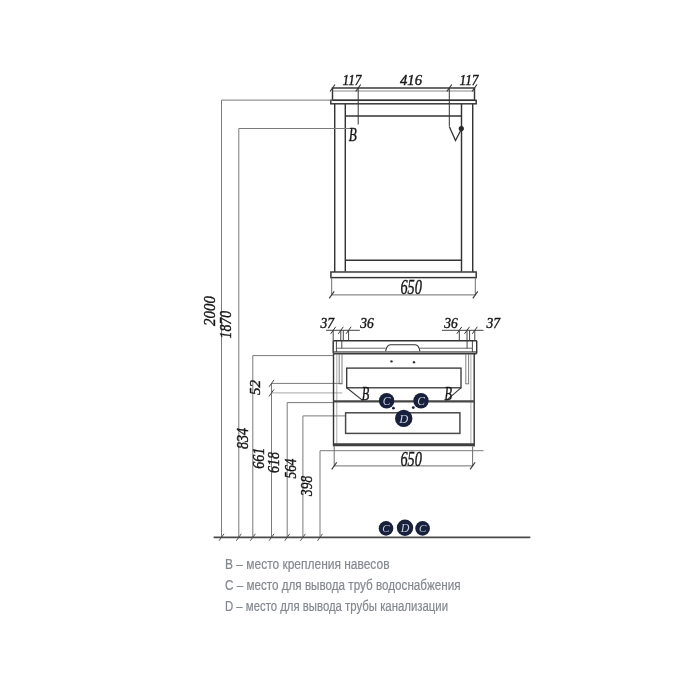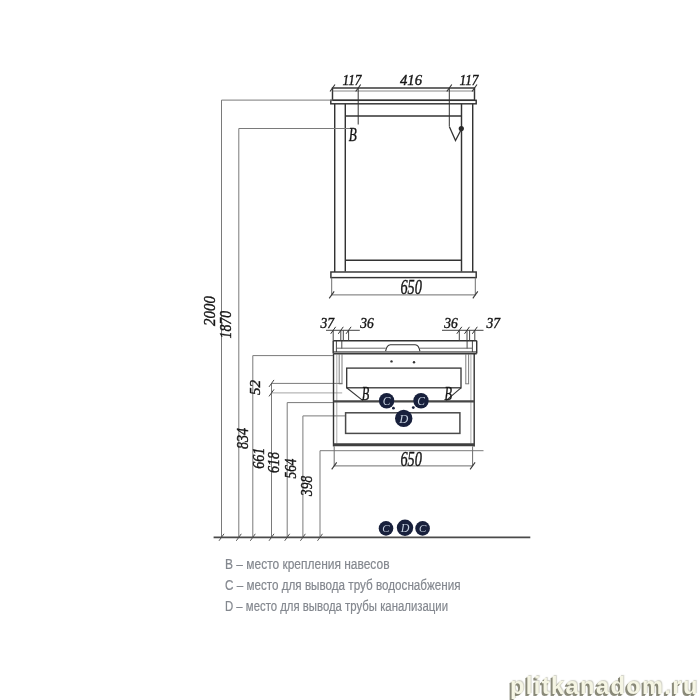--- a/index.html
+++ b/index.html
@@ -210,14 +210,13 @@
       <text x="422.6" y="532.3" font-size="11">C</text>
     </g>
   </g>
 
   <g class="leg" font-size="14">
     <text x="225" y="568.5" textLength="164.5" lengthAdjust="spacingAndGlyphs">B – место крепления навесов</text>
     <text x="225" y="590.3" textLength="235.5" lengthAdjust="spacingAndGlyphs">C – место для вывода труб водоснабжения</text>
     <text x="225" y="610.6" textLength="223" lengthAdjust="spacingAndGlyphs">D – место для вывода трубы канализации</text>
   </g>
 </svg>
-<div class="wm">plitkanadom.ru</div>
 </div>
 
 </body></html>

